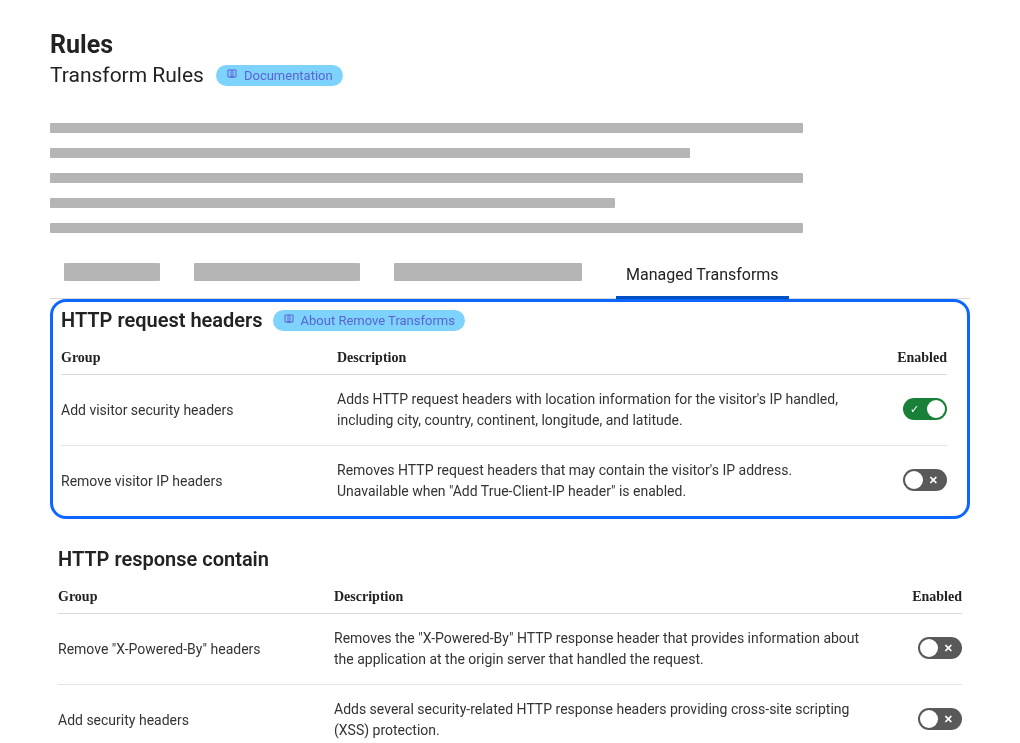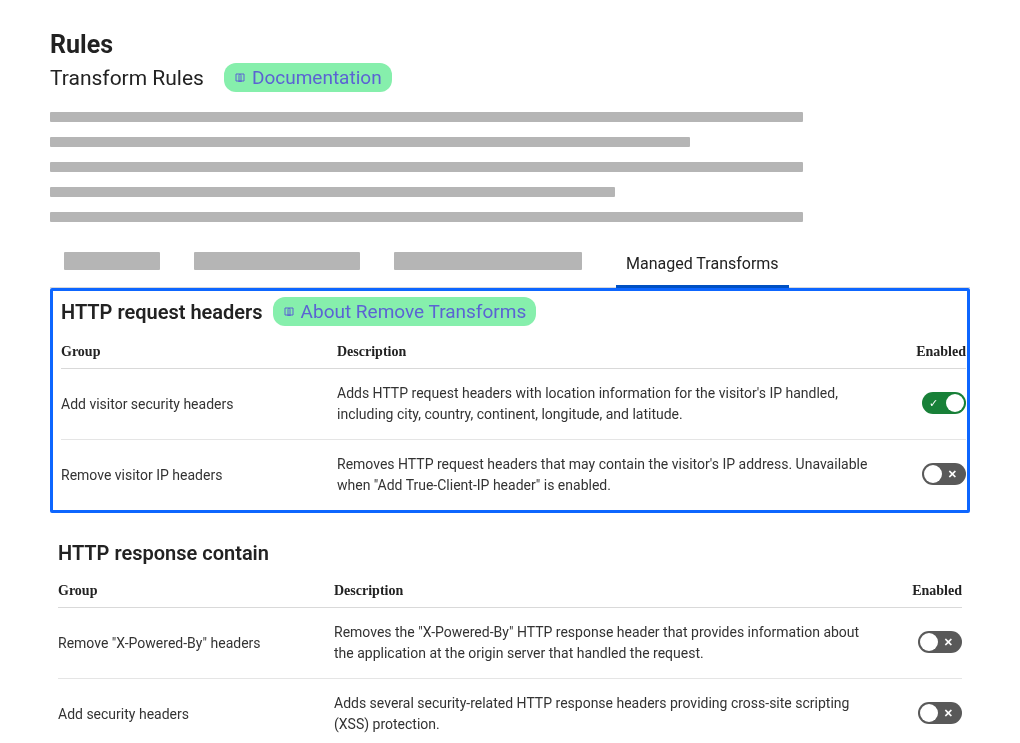--- a/index.html
+++ b/index.html
@@ -11,35 +11,35 @@
       width: 1020px;
     }
     .page-title {
       font-size: 25px;
       font-weight: 700;
       margin-bottom: 4px;
     }
     .subtitle-row {
       display: flex;
       align-items: center;
-      gap: 20px;
-      margin-bottom: 20px;
+      gap: 12px;
+      margin-bottom: 36px;
     }
     .subtitle {
       font-size: 21px;
       font-weight: 400;
       color: #222;
     }
     .doc-badge {
       display: inline-flex;
       align-items: center;
       gap: 6px;
-      background: #86efac;
+      background: #7dd3fc;
       color: #5b63d3;
-      font-size: 19px;
+      font-size: 13px;
       padding: 3px 10px;
       border-radius: 12px;
     }
     .doc-badge svg { width: 12px; height: 12px; }
     .skel-lines { margin-top: 6px; margin-bottom: 24px; }
     .skel {
       background: #b5b5b5;
       height: 10px;
       margin-bottom: 15px;
       border-radius: 1px;
@@ -66,22 +66,22 @@
     .tab-placeholder.w3 { width: 188px; }
     .tab-active {
       font-size: 16px;
       color: #222;
       padding: 8px 10px 12px 10px;
       border-bottom: 3px solid #0051c3;
       margin-bottom: -1px;
     }
     .highlight-box {
       border: 3px solid #0d66ff;
-      border-radius: 2px;
-      padding: 6px 1px 0 8px;
+      border-radius: 16px;
+      padding: 6px 20px 0 8px;
       margin-bottom: 28px;
     }
     .section-header {
       display: flex;
       align-items: center;
       gap: 10px;
       margin-bottom: 10px;
     }
     .section-title {
       font-size: 20px;

